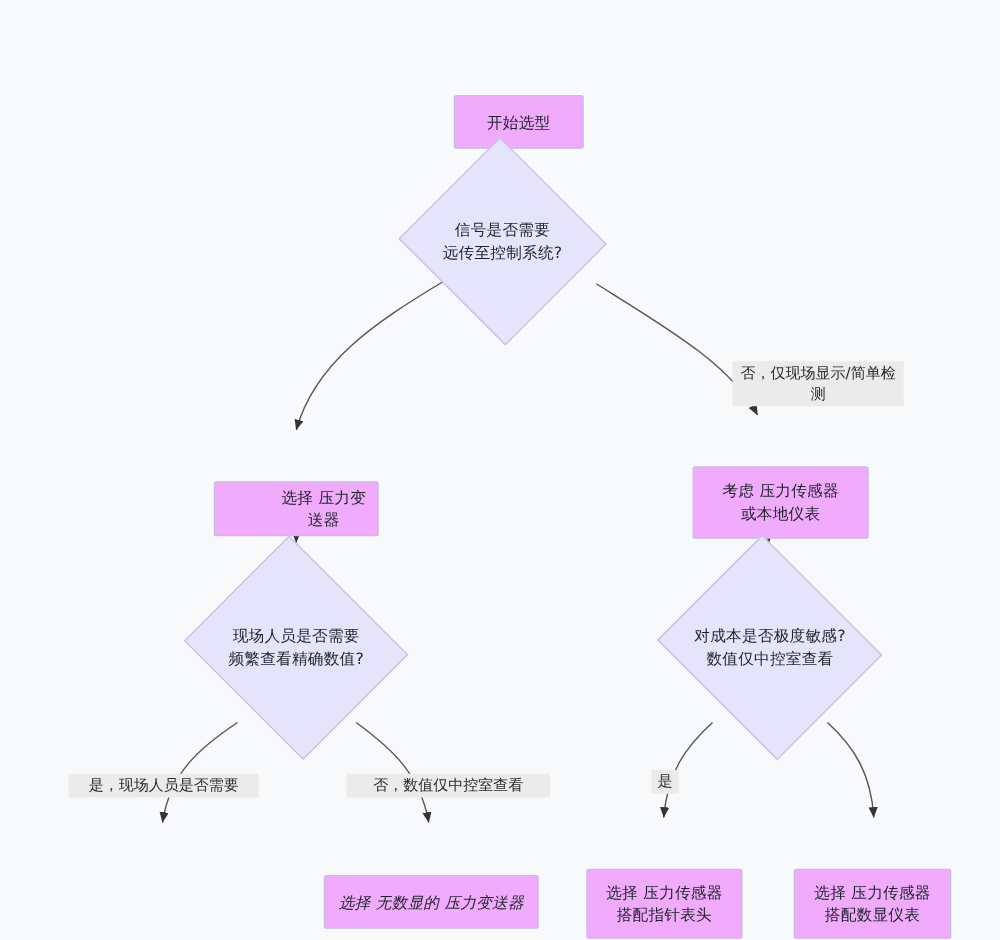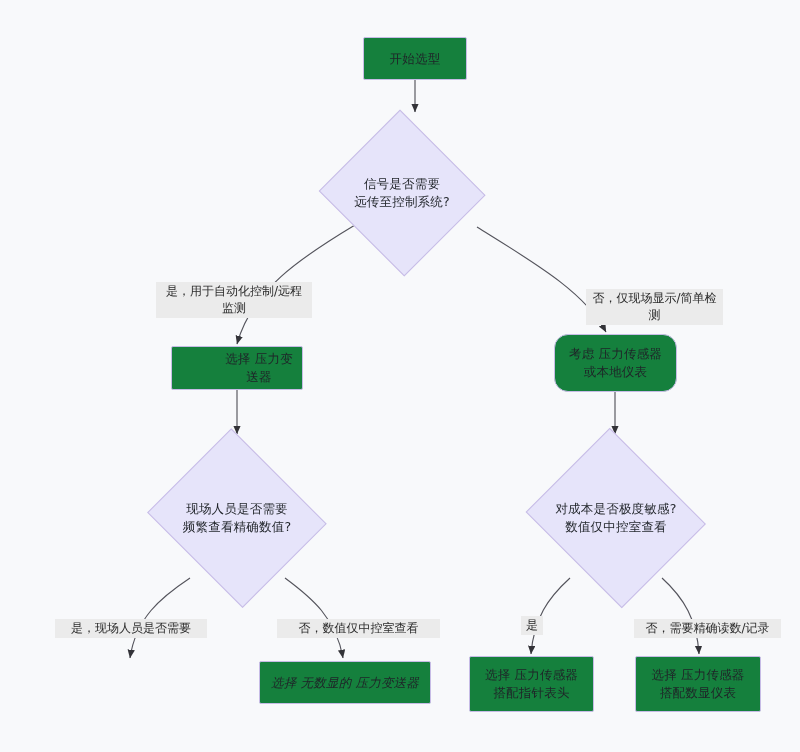--- a/index.html
+++ b/index.html
@@ -40,23 +40,24 @@
     z-index: 2;
     color: #1f2328;
     font-size: 12.5px;
     line-height: 18px;
     letter-spacing: 0.2px;
     white-space: pre-line;
     padding: 0 6px;
   }
   
   .rect {
-    background: #15803d;
+    background: #f0abfc;
     border: 1.2px solid #c7bce6;
     border-radius: 2px;
+    margin-top: 39px;
   }
   
   .diamond {
     background: transparent;
     border: none;
   }
   .diamond .dshape {
     position: absolute;
     left: 50%;
     top: 50%;
@@ -123,21 +124,21 @@
   <div class="node diamond" style="left:318px; top:113px; width:168px; height:160px;justify-content:center;">
     <span class="dshape"></span>
     <span class="label">信号是否需要
 远传至控制系统?</span>
   </div>
 
   <div class="node rect" style="left:171px; top:346px; width:132px; height:44px;padding-left:44px;">
     <span class="label">选择 压力变送器</span>
   </div>
 
-  <div class="node rect" style="left:554px; top:334px; width:123px; height:58px;border-radius:14px;">
+  <div class="node rect" style="left:554px; top:334px; width:141px; height:58px;">
     <span class="label">考虑 压力传感器
 或本地仪表</span>
   </div>
 
   <div class="node diamond" style="left:143px; top:435px; width:188px; height:165px;">
     <span class="dshape"></span>
     <span class="label">现场人员是否需要
 频繁查看精确数值?</span>
   </div>
 
@@ -155,26 +156,23 @@
   <div class="node rect" style="left:469px; top:656px; width:125px; height:56px;">
     <span class="label">选择 压力传感器
 搭配指针表头</span>
   </div>
 
   <div class="node rect" style="left:635px; top:656px; width:126px; height:56px;">
     <span class="label">选择 压力传感器
 搭配数显仪表</span>
   </div>
 
-  <div class="edge-label" style="left:156px; top:282px; width:156px;">是，用于自动化控制/远程
-监测</div>
 
   <div class="edge-label" style="left:546px; top:289px; width:137px;margin-left:40px;">否，仅现场显示/简单检测</div>
 
   <div class="edge-label" style="left:55px; top:619px; width:152px;">是，现场人员是否需要</div>
 
   <div class="edge-label" style="left:277px; top:619px; width:163px;">否，数值仅中控室查看</div>
 
   <div class="edge-label" style="left:521px; top:616px; width:22px;">是</div>
 
-  <div class="edge-label" style="left:634px; top:619px; width:147px;">否，需要精确读数/记录</div>
 
 </div>
 
 </body></html>

